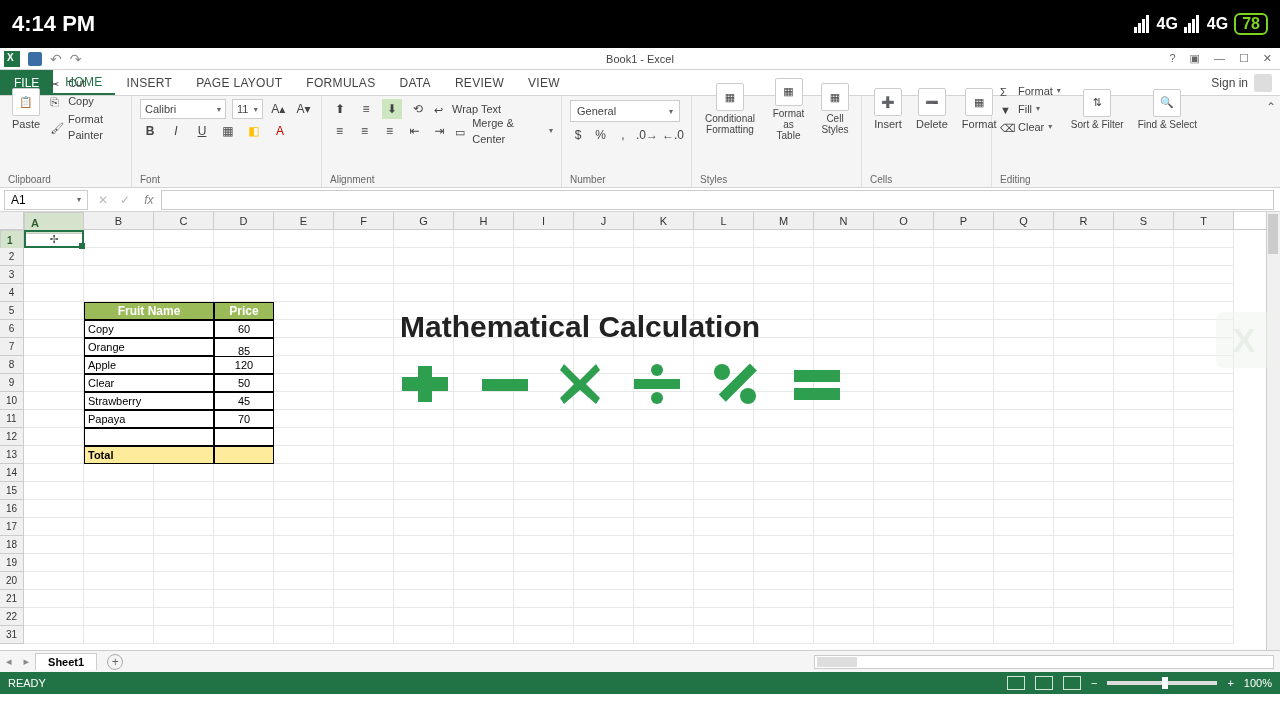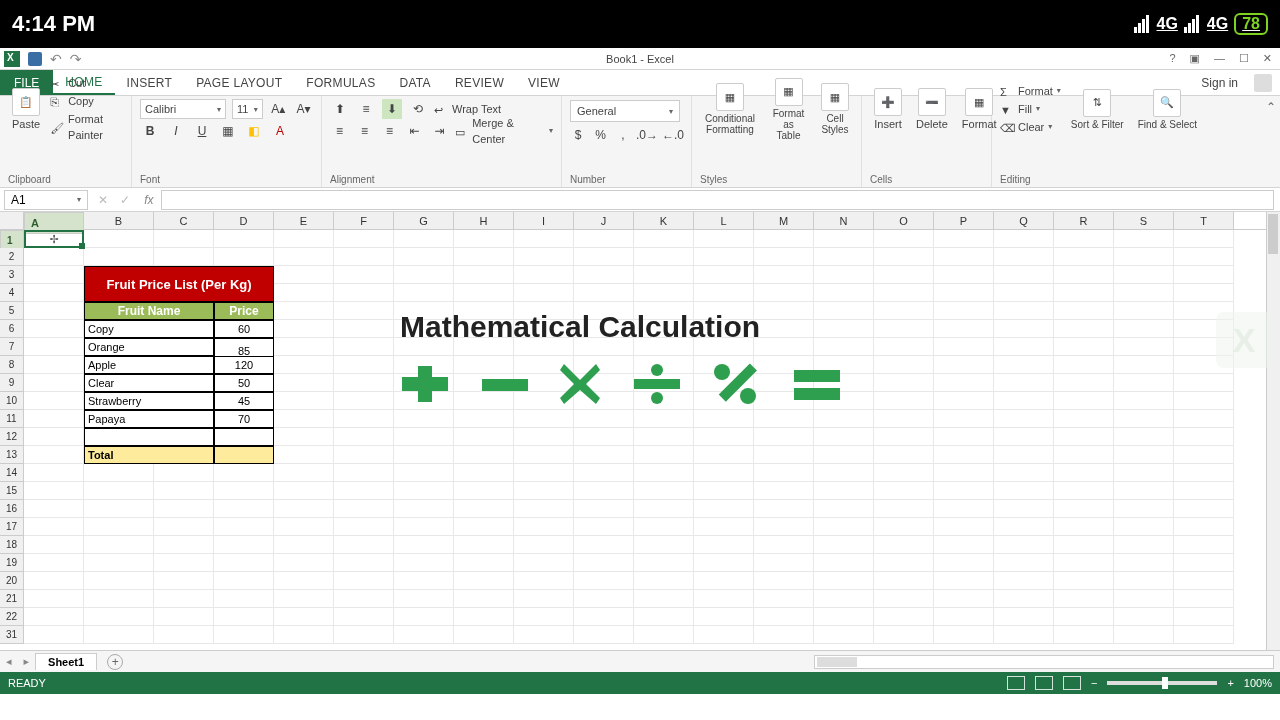--- a/index.html
+++ b/index.html
@@ -1,20 +1,20 @@
 <!DOCTYPE html>
 <html><head>
 <meta charset="utf-8">
 <style>
 * { box-sizing: border-box; margin: 0; padding: 0; font-family: "Segoe UI", Arial, sans-serif; }
 body { background: #fff; width: 1280px; height: 720px; overflow: hidden; position: relative; }
 
 
 .android-bar { background: #000; color: #fff; height: 48px; display: flex; align-items: center; justify-content: space-between; padding: 0 12px; font-size: 22px; font-weight: 600; }
-.android-right { display: flex; align-items: center; gap: 6px; text-decoration: underline; }
+.android-right { display: flex; align-items: center; gap: 6px; }
 .signal { display: inline-flex; align-items: flex-end; gap: 1px; }
 .signal i { width: 3px; background: #fff; display: inline-block; }
 .signal i:nth-child(1){height:6px}.signal i:nth-child(2){height:10px}.signal i:nth-child(3){height:14px}.signal i:nth-child(4){height:18px}
 .g4 { font-size: 16px; font-weight: 700; margin-left: 2px; }
 .battery { border: 2px solid #7ed321; border-radius: 6px; padding: 0 6px; font-size: 16px; color: #7ed321; font-weight: 700; }
 
 
 .titlebar { height: 22px; background: #fff; border-bottom: 1px solid #d4d4d4; display: flex; align-items: center; position: relative; font-size: 11px; }
 .titlebar .qat { display: flex; align-items: center; gap: 8px; padding-left: 4px; }
 .titlebar .qat .xlicon { width: 16px; height: 16px; background: #217346; position: relative; }
@@ -23,21 +23,21 @@
 .titlebar .qat .undo,.titlebar .qat .redo { color:#888; font-size:14px; }
 .titlebar .doc { position:absolute; left:50%; transform:translateX(-50%); color:#444; }
 .titlebar .winbtns { margin-left:auto; display:flex; gap:14px; padding-right:8px; color:#666; }
 .titlebar .winbtns span { cursor:default; }
 
 
 .tabs { height: 26px; display: flex; align-items: stretch; font-size: 12px; border-bottom: 1px solid #d4d4d4; }
 .tabs .file { background:#217346; color:#fff; padding:0 14px; display:flex; align-items:center; font-weight:400; }
 .tabs .tab { padding:0 12px; display:flex; align-items:center; color:#444; text-transform:uppercase; letter-spacing:0.3px; }
 .tabs .tab.active { color:#217346; border-bottom:2px solid #217346; background:#fff; }
-.tabs .signin { margin-left:auto; padding:0 8px; display:flex; align-items:center; color:#444; gap:16px; }
+.tabs .signin { margin-left:auto; padding:0 8px; display:flex; align-items:center; color:#444; gap:6px; }
 .tabs .signin .avatar { width:18px; height:18px; background:#ddd; border-radius:2px; }
 
 
 .ribbon { height: 92px; background:#f5f5f5; border-bottom:1px solid #d4d4d4; display:flex; position:relative; font-size:11px; color:#444; }
 .group { border-right:1px solid #e0e0e0; padding:4px 8px 2px; display:flex; flex-direction:column; justify-content:space-between; }
 .group .label { color:#666; font-size:10px; padding-top:2px; }
 .group .row { display:flex; align-items:center; gap:6px; }
 .group .col { display:flex; flex-direction:column; gap:2px; }
 .bigbtn { display:flex; flex-direction:column; align-items:center; gap:2px; padding:2px 4px; }
 .bigbtn .ico { width:28px; height:28px; background:#fff; border:1px solid #ccc; border-radius:2px; display:flex; align-items:center; justify-content:center; }
@@ -901,21 +901,20 @@
         <div class="cell" style="width: 60px;"></div>
         <div class="cell" style="width: 60px;"></div>
         <div class="cell" style="width: 60px;"></div>
       </div>
     </div>
 
   <div class="active-cell" style="left:24px;top:18px;width:60px;height:18px;">
     <span style="position:absolute;left:50%;top:50%;transform:translate(-50%,-50%);font-size:11px;color:#555">✢</span>
   </div>
 
-  <div class="tbl-title" style="left:84px;top:54px;width:190px;height:36px;">Fruit Price List (Per Kg)</div>
   <div class="tbl-head" style="left:84px;top:90px;width:130px;height:18px;">Fruit Name</div>
   <div class="tbl-head" style="left:214px;top:90px;width:60px;height:18px;">Price</div>
 
   <div class="tbl-cell" style="left:84px;top:108px;width:130px;height:18px;">Copy</div>
   <div class="tbl-cell num" style="left:214px;top:108px;width:60px;height:18px;">60</div>
   <div class="tbl-cell" style="left:84px;top:126px;width:130px;height:18px;">Orange</div>
   <div class="tbl-cell num" style="left:214px;top:126px;width:60px;height:26px;">85</div>
   <div class="tbl-cell" style="left:84px;top:144px;width:130px;height:18px;">Apple</div>
   <div class="tbl-cell num" style="left:214px;top:144px;width:60px;height:18px;">120</div>
   <div class="tbl-cell" style="left:84px;top:162px;width:130px;height:18px;">Clear</div>

